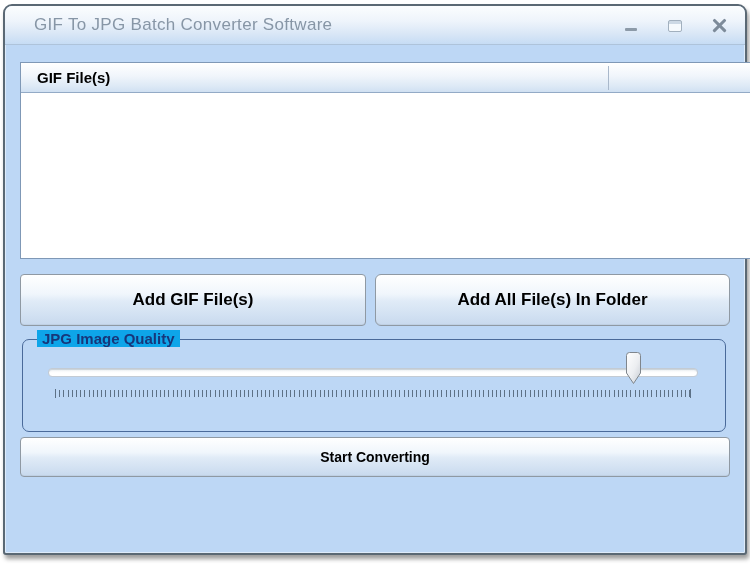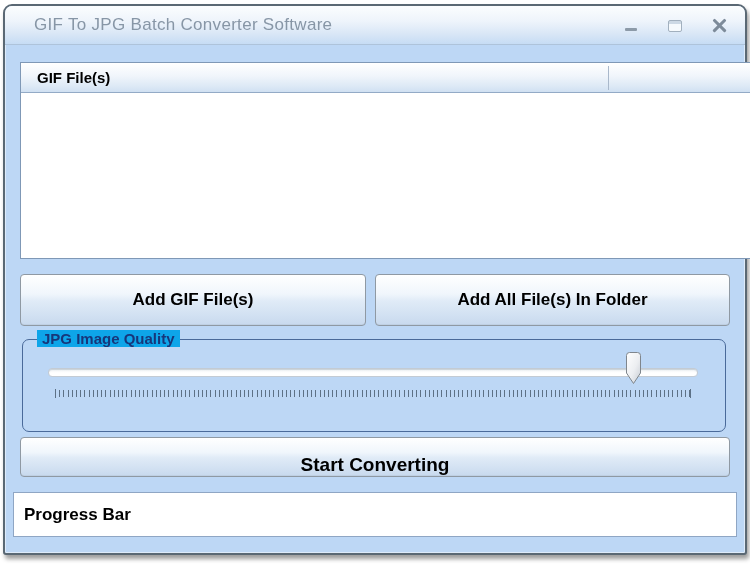--- a/index.html
+++ b/index.html
@@ -66,22 +66,22 @@
   
   .btn {
     position: absolute; height: 52px;
     border: 1px solid #8f99a3; border-radius: 4px;
     background: linear-gradient(180deg, #ffffff 0%, #f0f6fc 38%, #e0ebf7 52%, #d2e1f2 80%, #c8d9ed 100%);
     box-shadow: inset 0 1px 0 #ffffff, inset 0 -1px 0 #bfd0e3;
     display: flex; align-items: center; justify-content: center;
     font-weight: bold; color: #000; cursor: default;
   }
   .btn-add-files   { left: 15px;  top: 268px; width: 346px; font-size: 17px; }
-  .btn-add-folder  { left: 370px; top: 268px; width: 355px; font-size: 17px; }
-  .btn-start       { left: 15px;  top: 431px; width: 710px; height: 40px; font-size: 19px; align-items: flex-end; }
+  .btn-add-folder  { left: 370px; top: 268px; width: 355px; font-size: 17px; border-radius: 6px; }
+  .btn-start       { left: 15px;  top: 431px; width: 710px; height: 40px; font-size: 14px; }
 
   
   .groupbox {
     position: absolute; left: 17px; top: 333px; width: 704px; height: 93px;
     border: 1px solid #4a6a9a; border-radius: 7px;
   }
   .groupbox-label {
     position: absolute; left: 14px; top: -10px;
     background: #0ea5e9; padding: 0 5px;
     font-size: 15px; font-weight: bold; color: #17367a; white-space: nowrap;
@@ -164,17 +164,14 @@
       </defs>
       <path d="M0.5,3.5 A3,3 0 0 1 3.5,0.5 L11.5,0.5 A3,3 0 0 1 14.5,3.5 L14.5,21 L7.5,31.5 L0.5,21 Z" fill="url(#thumbGrad)" stroke="#7f868d" stroke-width="1"></path>
     </svg>
   </div>
   <div class="ticks"></div>
 
   <div class="btn btn-start">
     <span>Start Converting</span>
   </div>
 
-  <div class="progress-box">
-    <span class="progress-label">Progress Bar</span>
-  </div>
 
 </div>
 
 </body></html>

